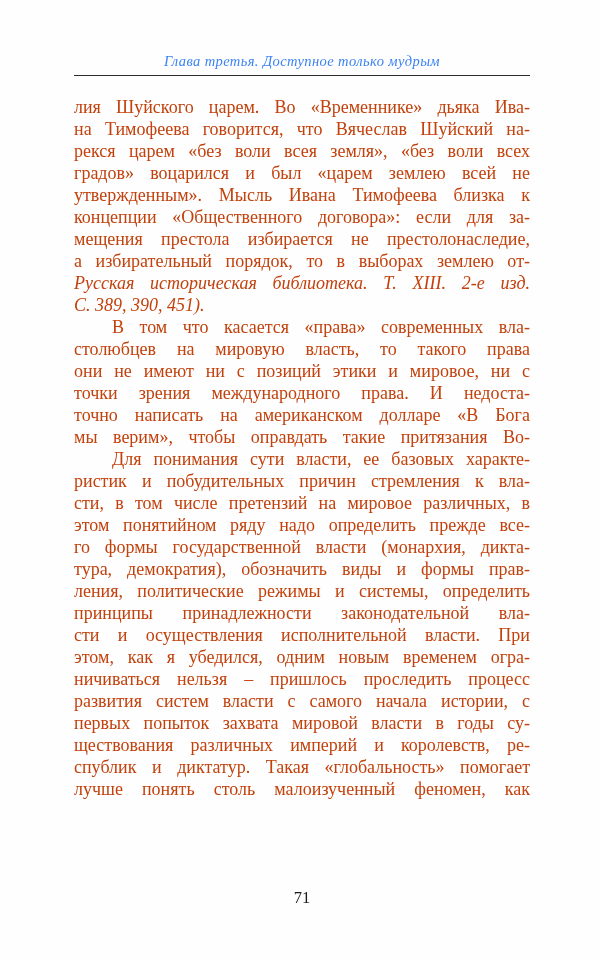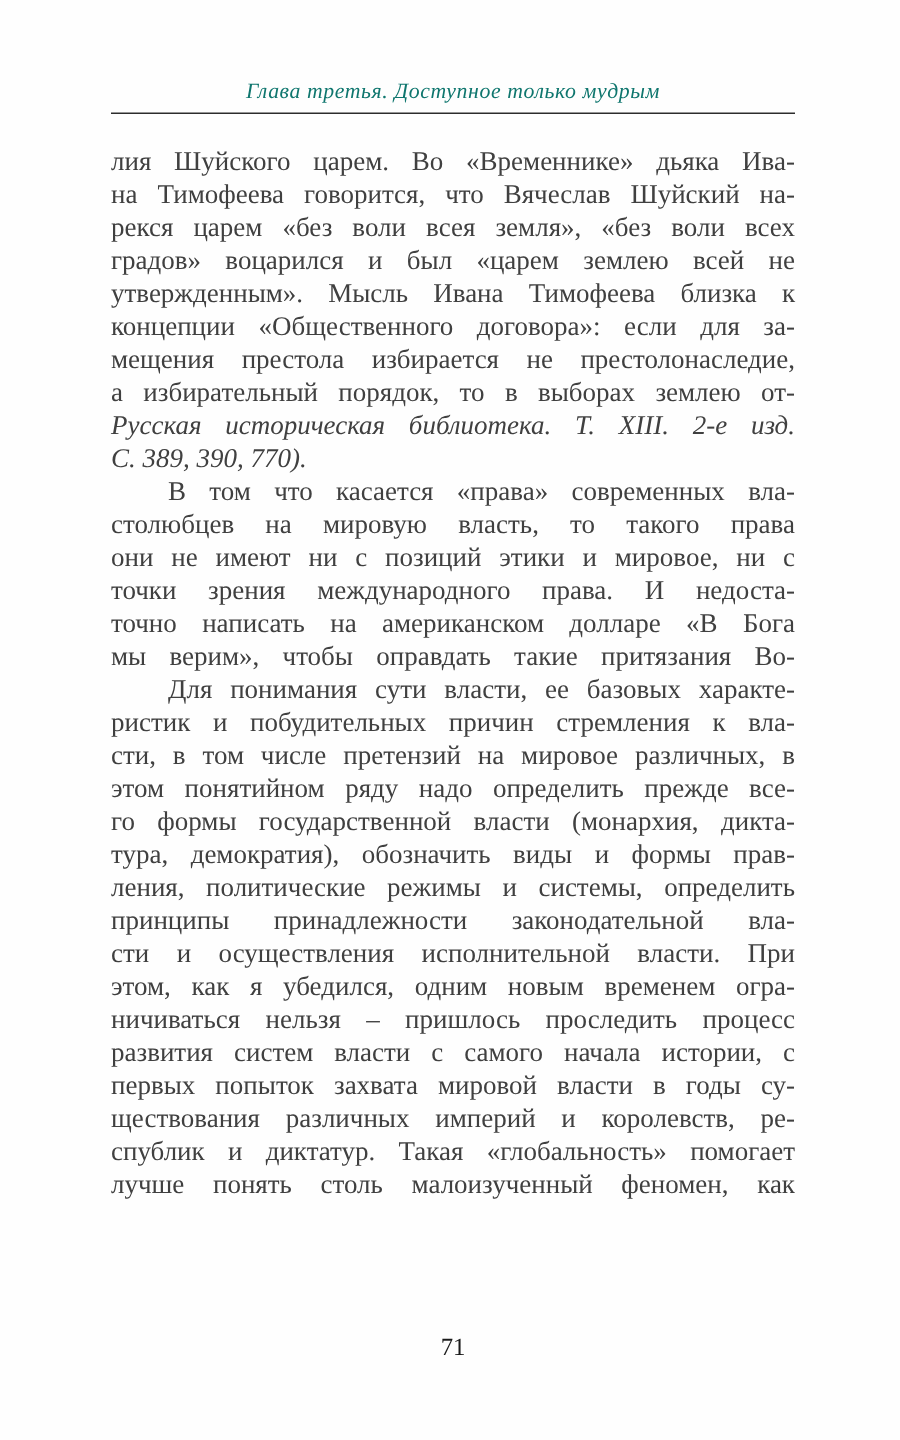--- a/index.html
+++ b/index.html
@@ -20,36 +20,36 @@
     position: absolute;
     left: 74px;
     top: 53px;
     width: 456px;
     text-align: center;
   }
   .header-text {
     font-style: italic;
     font-size: 14.5px;
     letter-spacing: 0.4px;
-    color: #0f766e;
+    color: #3b82f6;
     white-space: nowrap;
   }
   .header-rule {
     margin-top: 5px;
     border-top: 1px solid #2c2c2c;
     height: 0;
   }
   .body-text {
     position: absolute;
     left: 74px;
     top: 96px;
     width: 456px;
     font-size: 18px;
     line-height: 22px;
-    color: #404040;
+    color: #c2410c;
   }
   .line {
     text-align: justify;
     text-align-last: justify;
   }
   .line.para-end {
     text-align-last: left;
   }
   .line.italic {
     font-style: italic;
@@ -82,21 +82,21 @@
   <div class="body-text">
       <div class="line">лия Шуйского царем. Во «Временнике» дьяка Ива-</div>
       <div class="line">на Тимофеева говорится, что Вячеслав Шуйский на-</div>
       <div class="line">рекся царем «без воли всея земля», «без воли всех</div>
       <div class="line">градов» воцарился и был «царем землею всей не</div>
       <div class="line">утвержденным». Мысль Ивана Тимофеева близка к</div>
       <div class="line">концепции «Общественного договора»: если для за-</div>
       <div class="line">мещения престола избирается не престолонаследие,</div>
       <div class="line">а избирательный порядок, то в выборах землею от-</div>
       <div class="line italic">Русская историческая библиотека. Т. XIII. 2-е изд.</div>
-      <div class="line para-end italic">С. 389, 390, 770).</div>
+      <div class="line para-end italic">С. 389, 390, 451).</div>
       <div class="line indent">В том что касается «права» современных вла-</div>
       <div class="line">столюбцев на мировую власть, то такого права</div>
       <div class="line">они не имеют ни с позиций этики и мировое, ни с</div>
       <div class="line">точки зрения международного права. И недоста-</div>
       <div class="line">точно написать на американском долларе «В Бога</div>
       <div class="line">мы верим», чтобы оправдать такие притязания Во-</div>
       <div class="line indent">Для понимания сути власти, ее базовых характе-</div>
       <div class="line">ристик и побудительных причин стремления к вла-</div>
       <div class="line">сти, в том числе претензий на мировое различных, в</div>
       <div class="line">этом понятийном ряду надо определить прежде все-</div>

